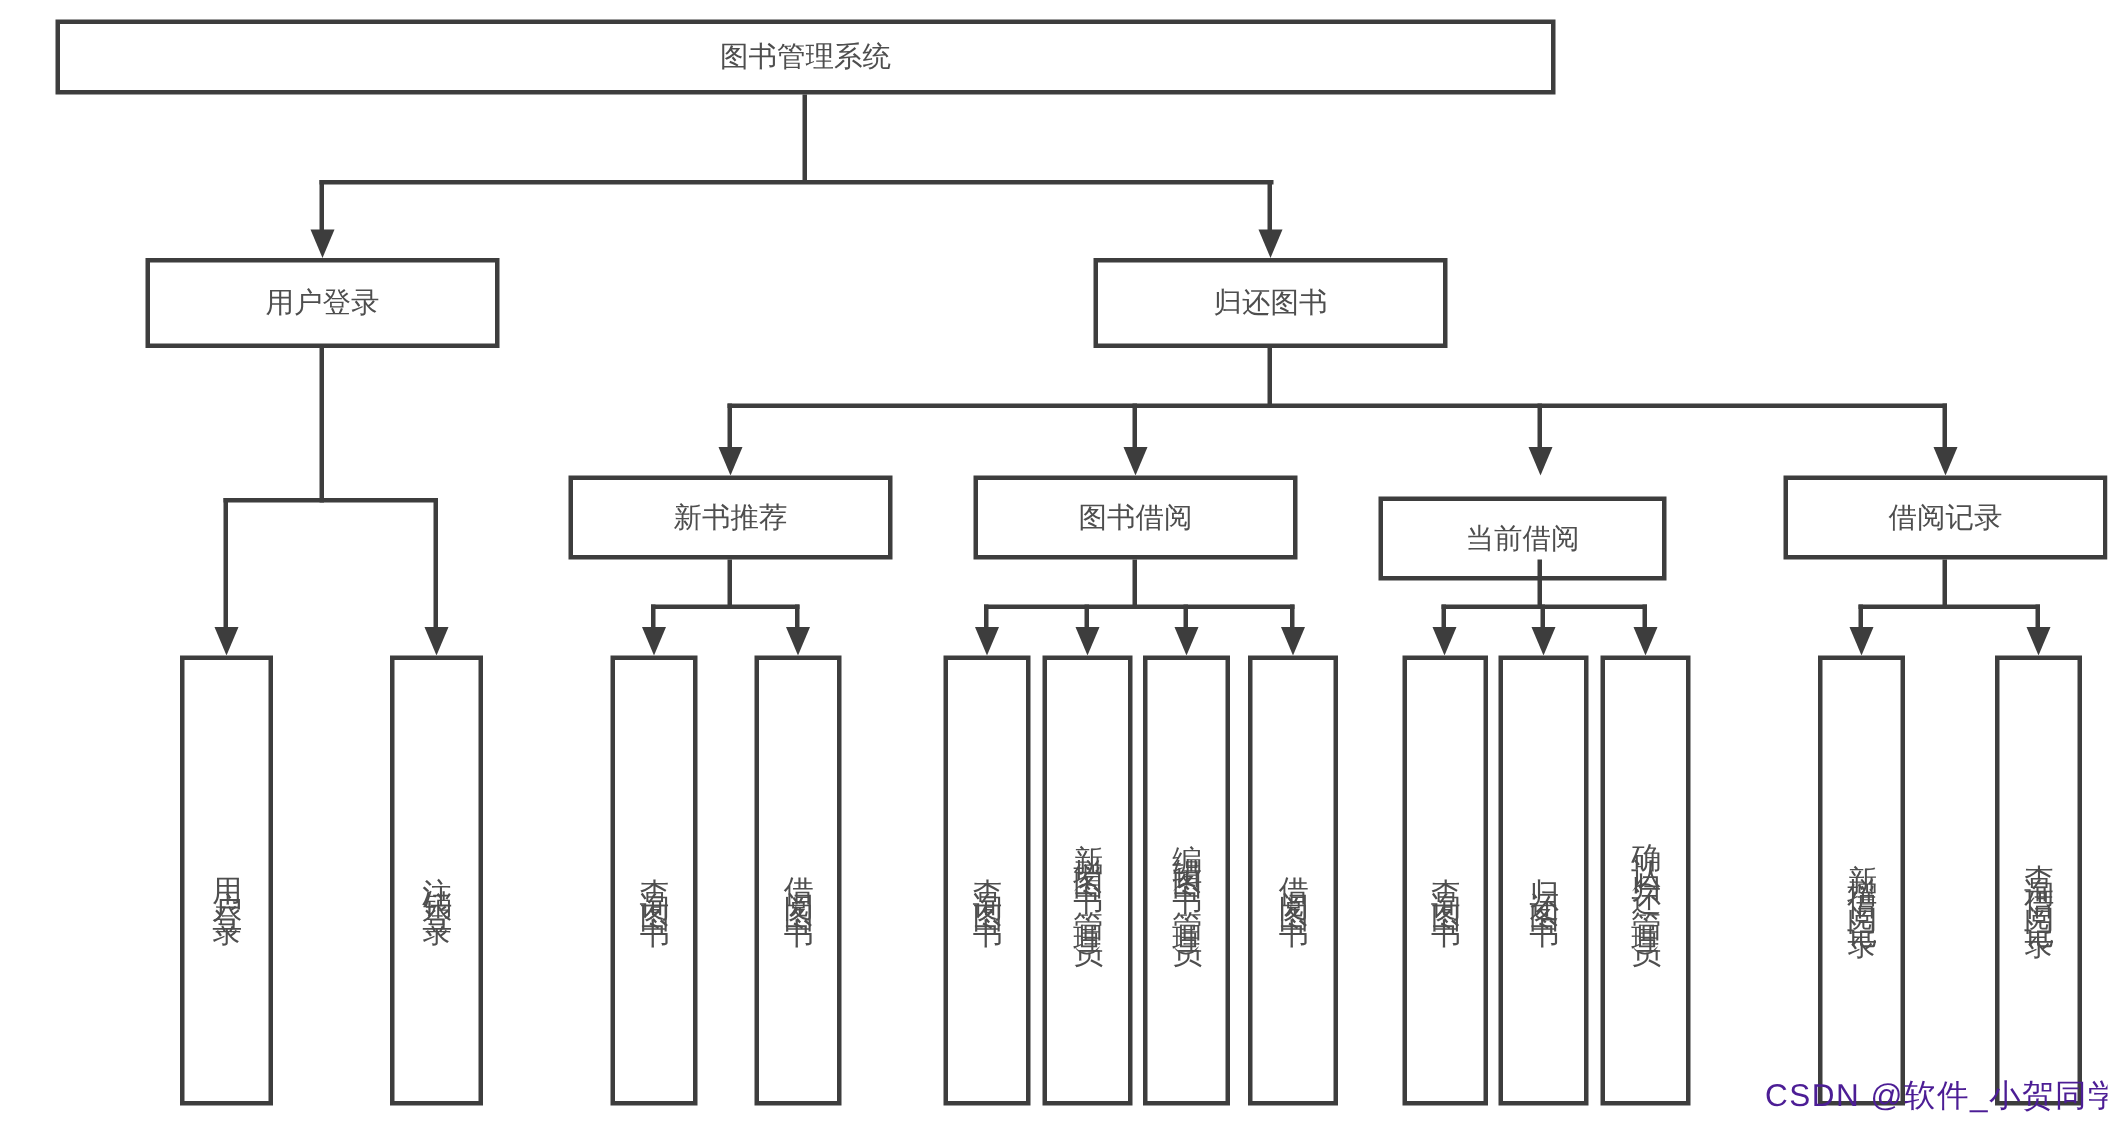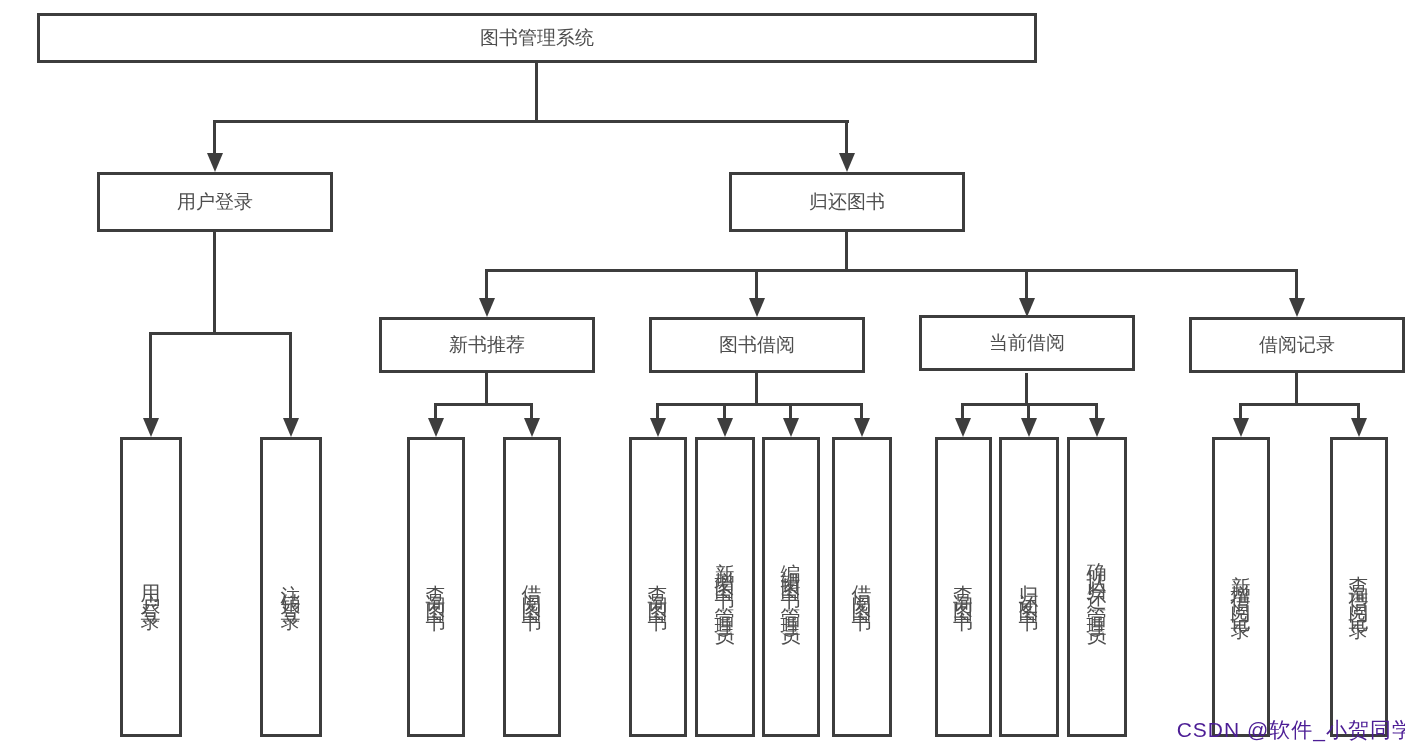--- a/index.html
+++ b/index.html
@@ -92,21 +92,21 @@
   <div class="ah" style="left:732px;top:298px"></div>
   <div class="ah" style="left:1002px;top:298px"></div>
   <div class="ah" style="left:1272px;top:298px"></div>
 
   <div class="box" style="left:632px;top:317px;width:216px;height:56px">
     <span>图书借阅</span>
   </div>
   <div class="box" style="left:362px;top:317px;width:216px;height:56px">
     <span>新书推荐</span>
   </div>
-  <div class="box" style="left:902px;top:315px;width:216px;height:56px">
+  <div class="box" style="left:902px;top:331px;width:192px;height:56px">
     <span>当前借阅</span>
   </div>
   <div class="box" style="left:1172px;top:317px;width:216px;height:56px">
     <span>借阅记录</span>
   </div>
 
   <div class="ln" style="left:468px;top:373px;width:3px;height:33px"></div>
   <div class="ln" style="left:417px;top:403px;width:99px;height:3px"></div>
   <div class="ln" style="left:417px;top:403px;width:3px;height:18px"></div>
   <div class="ln" style="left:513px;top:403px;width:3px;height:18px"></div>

